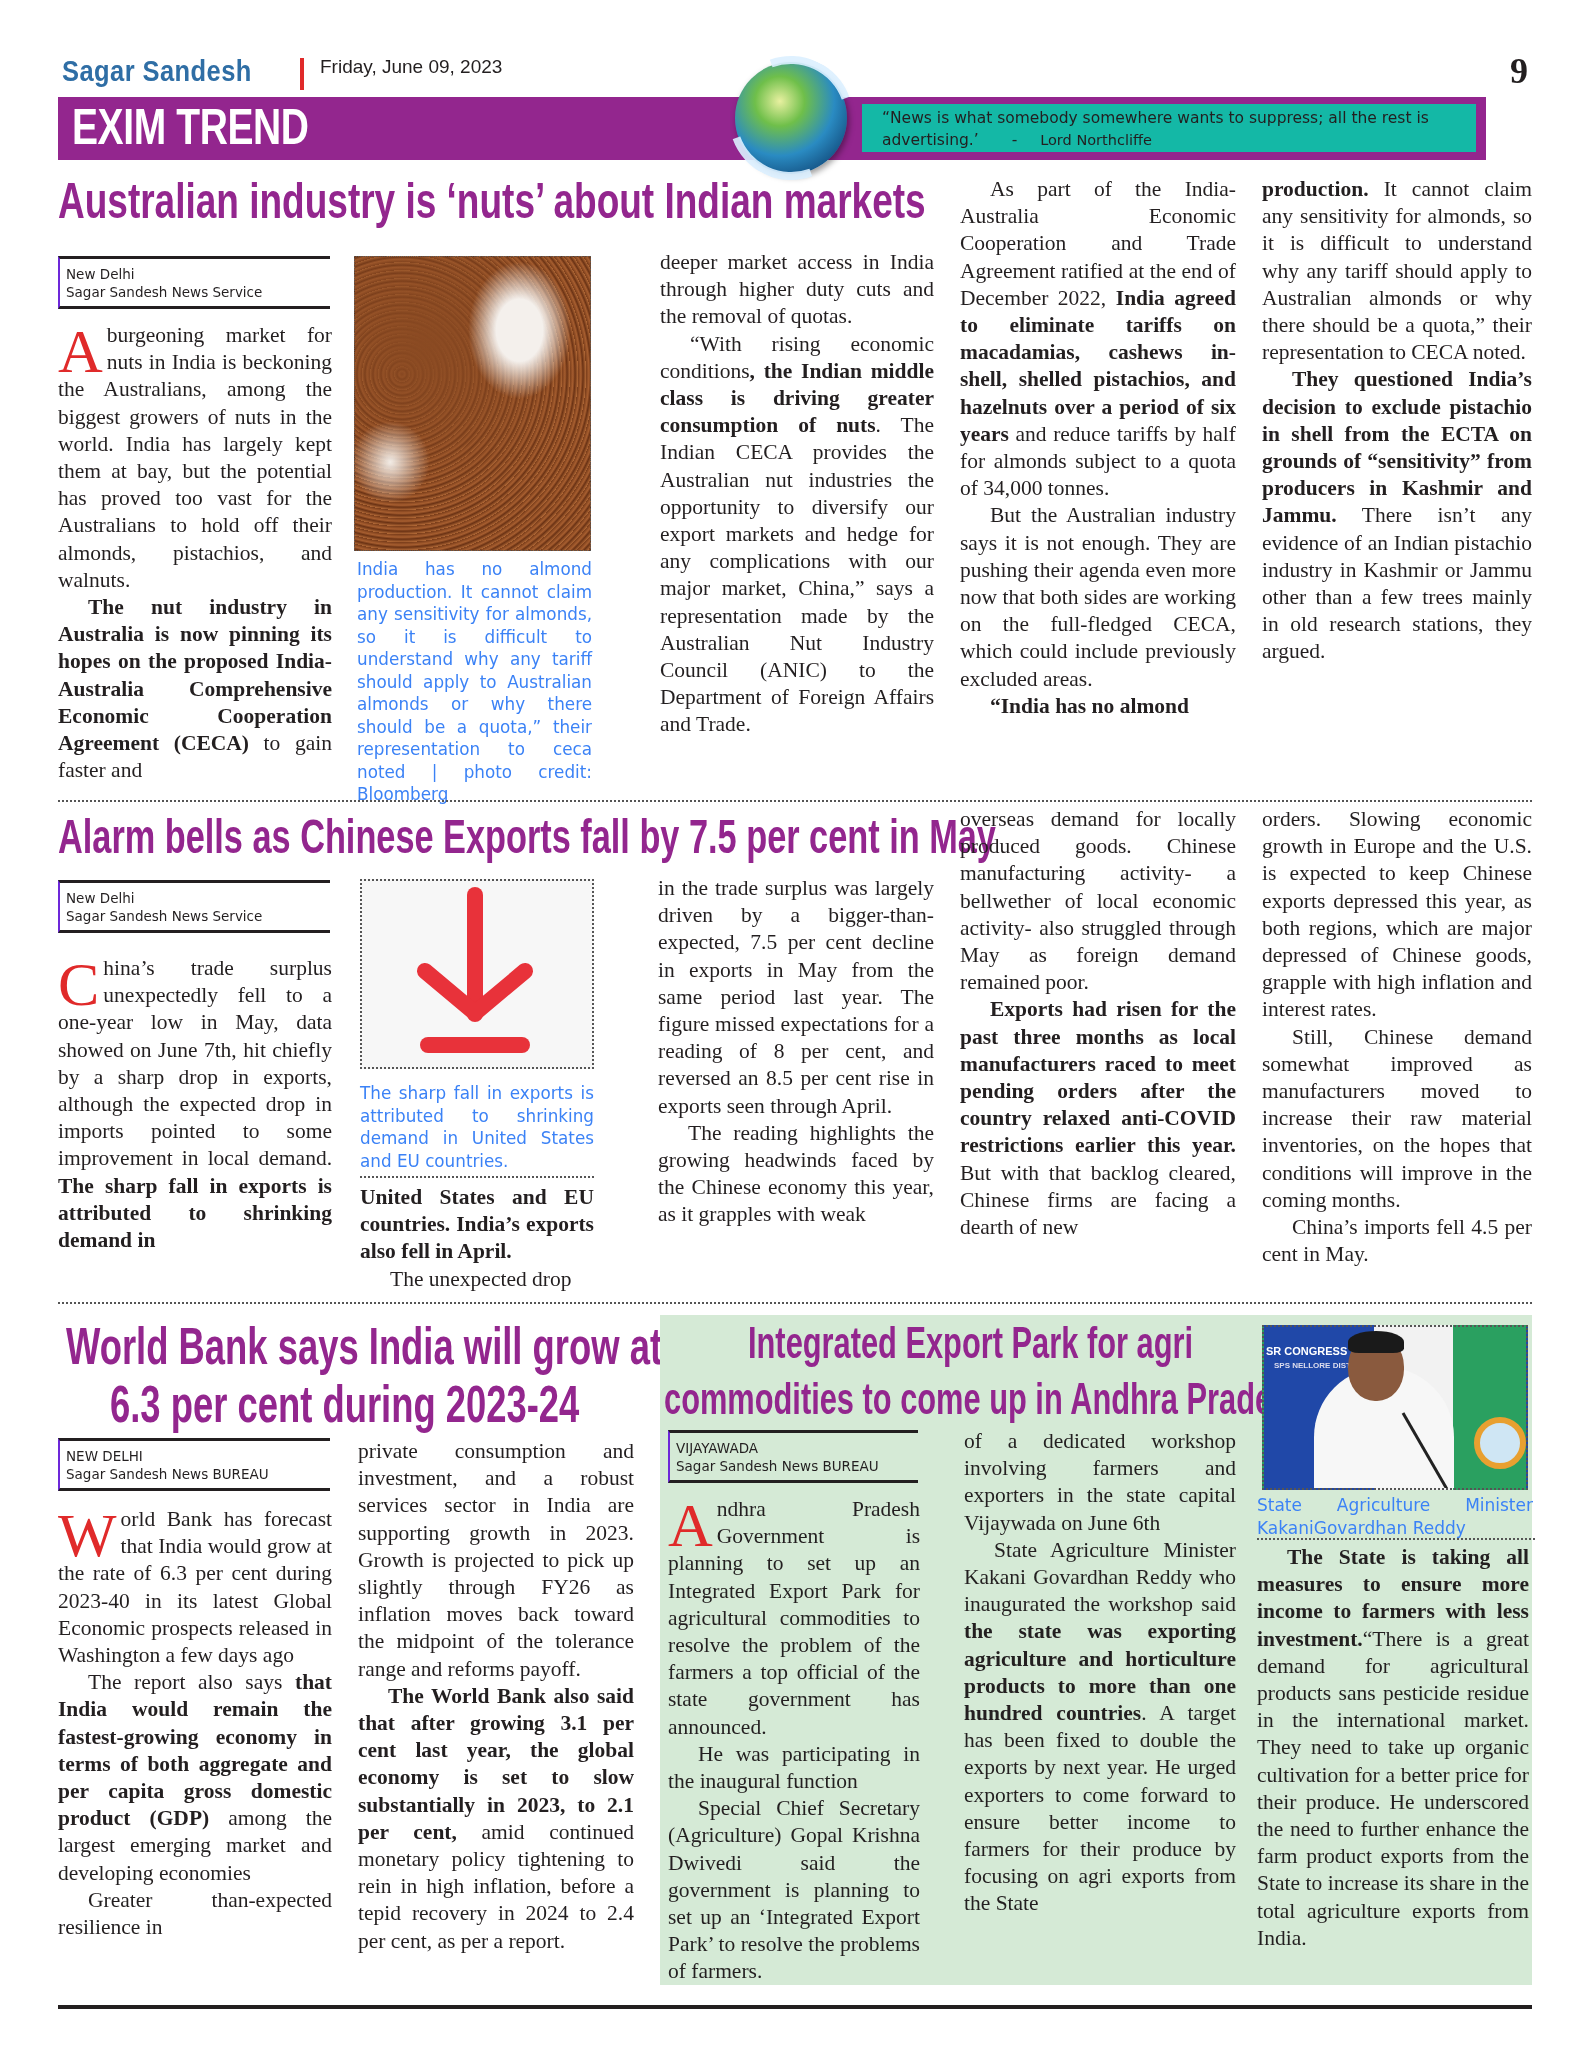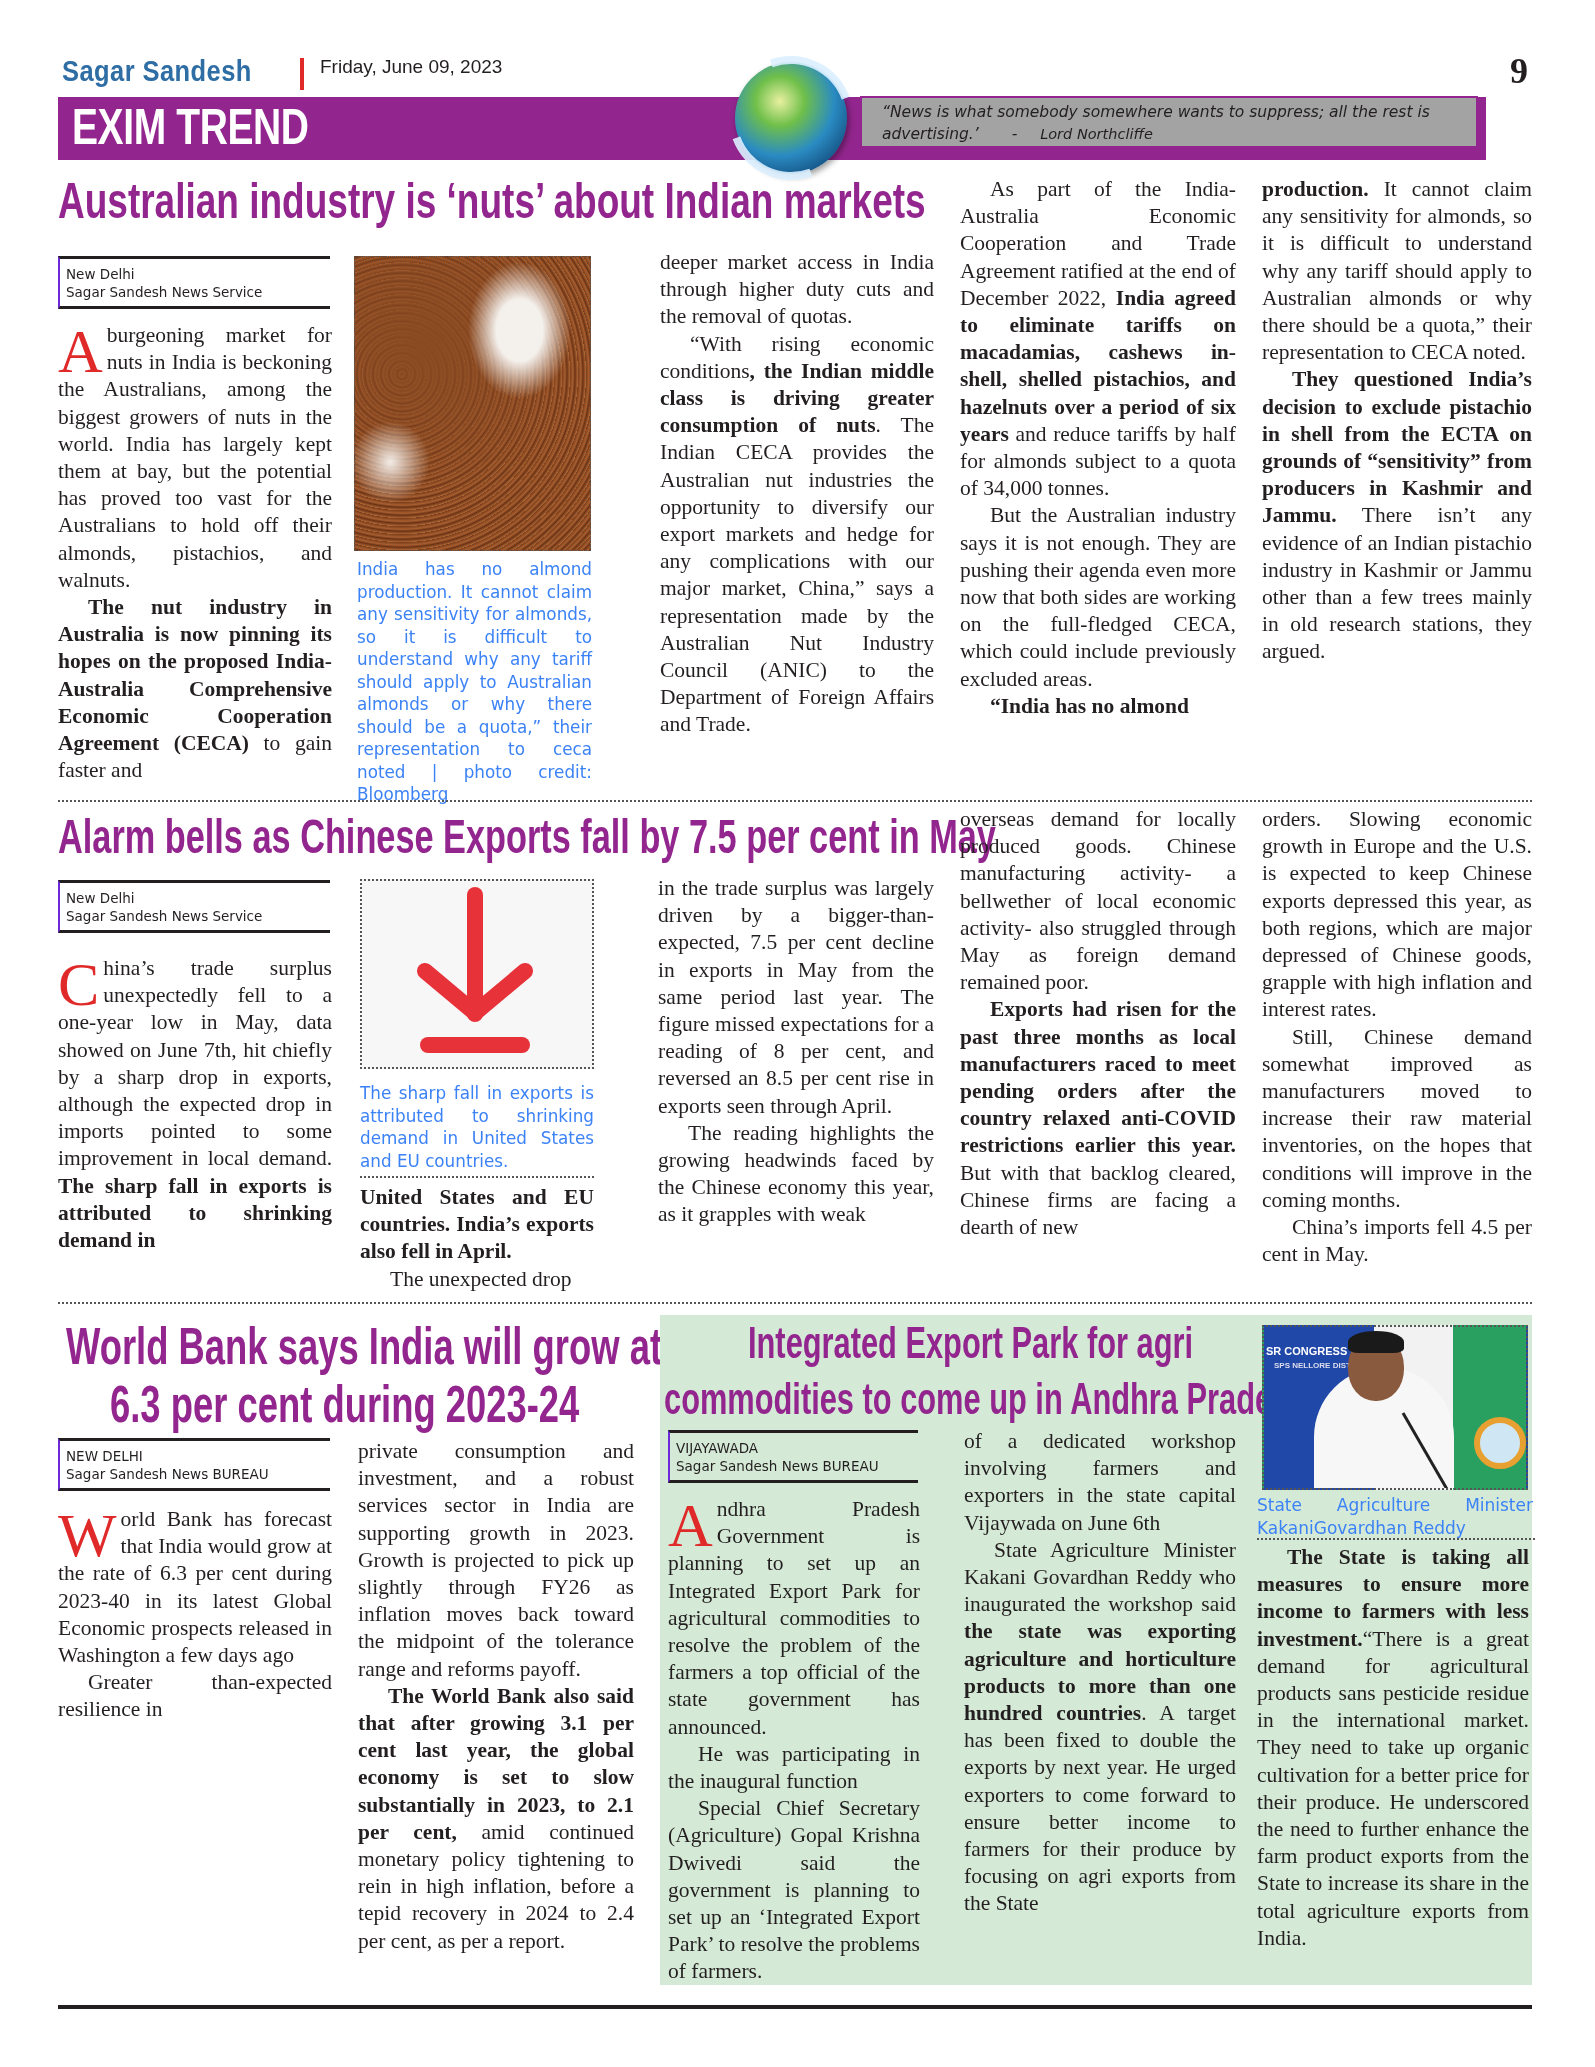--- a/index.html
+++ b/index.html
@@ -12,21 +12,21 @@
   .col p.ind { text-indent: 30px; }
   .col b { font-weight: bold; }
 
   
   .brand { left: 62px; top: 54px; font-family: "Liberation Sans", sans-serif; font-weight: bold; font-size: 30px; color: #2f6ea5; letter-spacing: 0.5px; transform: scaleX(0.85); transform-origin: left top; }
   .brand-sep { left: 300px; top: 58px; width: 4px; height: 32px; background: #e02a2a; }
   .date { left: 320px; top: 56px; font-family: "Liberation Sans", sans-serif; font-size: 19px; color: #231f20; }
   .page-no { left: 1510px; top: 50px; font-family: "Liberation Serif", serif; font-weight: bold; font-size: 36px; }
   .band { left: 58px; top: 97px; width: 1428px; height: 63px; background: #93268e; }
   .band-title { left: 72px; top: 98px; font-family: "Liberation Sans", sans-serif; font-weight: bold; font-size: 50px; color: #ffffff; transform: scaleX(0.78); transform-origin: left top; letter-spacing: -0.5px; }
-  .quote-box { left: 860px; top: 96px; width: 618px; height: 52px; background: #a3a3a3; border: 2px solid #93268e; padding: 3px 10px 0 20px; font-family: "DejaVu Sans", sans-serif; font-style: italic; font-size: 15.5px; line-height: 22px; color: #231f20; }
+  .quote-box { left: 860px; top: 102px; width: 618px; height: 52px; background: #14b8a6; border: 2px solid #93268e; padding: 3px 10px 0 20px; font-family: "DejaVu Sans", sans-serif; font-size: 15.5px; line-height: 22px; color: #231f20; }
   .globe { left: 735px; top: 62px; width: 112px; height: 112px; border-radius: 50%;
     background: radial-gradient(circle at 40% 35%, #e8f0a0 0%, #6fbf4a 25%, #2a8bc2 55%, #0c3b6a 90%); box-shadow: 2px 3px 6px rgba(0,0,0,0.4); }
   .globe-arrow { position: absolute; border: 8px solid rgba(200,230,255,0.85); border-radius: 50%; width: 124px; height: 124px; left: -6px; top: -6px; border-color: rgba(220,240,255,0.9) transparent rgba(220,240,255,0.9) transparent; transform: rotate(25deg); }
 
   .headline { font-family: "Liberation Sans", sans-serif; font-weight: bold; color: #93268e; white-space: nowrap; transform-origin: left top; }
 
   .dateline { position: absolute; border-top: 3px solid #231f20; border-bottom: 3px solid #231f20; border-left: 2px solid #6d28d9; padding: 6px 6px 5px 6px; font-family: "DejaVu Sans", sans-serif; font-size: 13.5px; line-height: 18px; }
 
   .dotted-h { position: absolute; border-top: 2px dotted #555; height: 0; }
 
@@ -147,20 +147,21 @@
 <div class="abs headline" style="left:66px;top:1316px;font-size:52px;transform:scaleX(0.70);">World Bank says India will grow at</div>
 <div class="abs headline" style="left:110px;top:1374px;font-size:52px;transform:scaleX(0.70);">6.3 per cent during 2023-24</div>
 
 <div class="dateline" style="left:58px;top:1438px;width:272px;">
   <div>NEW DELHI</div>
   <div>Sagar Sandesh News BUREAU</div>
 </div>
 
 <div class="col" style="left:58px;top:1506px;width:274px;">
   <p><span class="dropcap">W</span><span>orld Bank has forecast that India would grow at the rate of 6.3 per cent during 2023-40 in its latest Global Economic prospects released in Washington a few days ago</span></p>
+  <p class="ind"><span>The report also says </span><b>that India would remain the fastest-growing economy in terms of both aggregate and per capita gross domestic product (GDP)</b><span> among the largest emerging market and developing economies</span></p>
   <p class="ind">Greater than-expected resilience in</p>
 </div>
 
 <div class="col" style="left:358px;top:1438px;width:276px;">
   <p>private consumption and investment, and a robust services sector in India are supporting growth in 2023. Growth is projected to pick up slightly through FY26 as inflation moves back toward the midpoint of the tolerance range and reforms payoff.</p>
   <p class="ind"><b>The World Bank also said that after growing 3.1 per cent last year, the global economy is set to slow substantially in 2023, to 2.1 per cent,</b><span> amid continued monetary policy tightening to rein in high inflation, before a tepid recovery in 2024 to 2.4 per cent, as per a report.</span></p>
 </div>
 
 <div class="green-box"></div>
 <div class="abs headline" style="left:748px;top:1318px;font-size:44px;transform:scaleX(0.70);">Integrated Export Park for agri</div>

